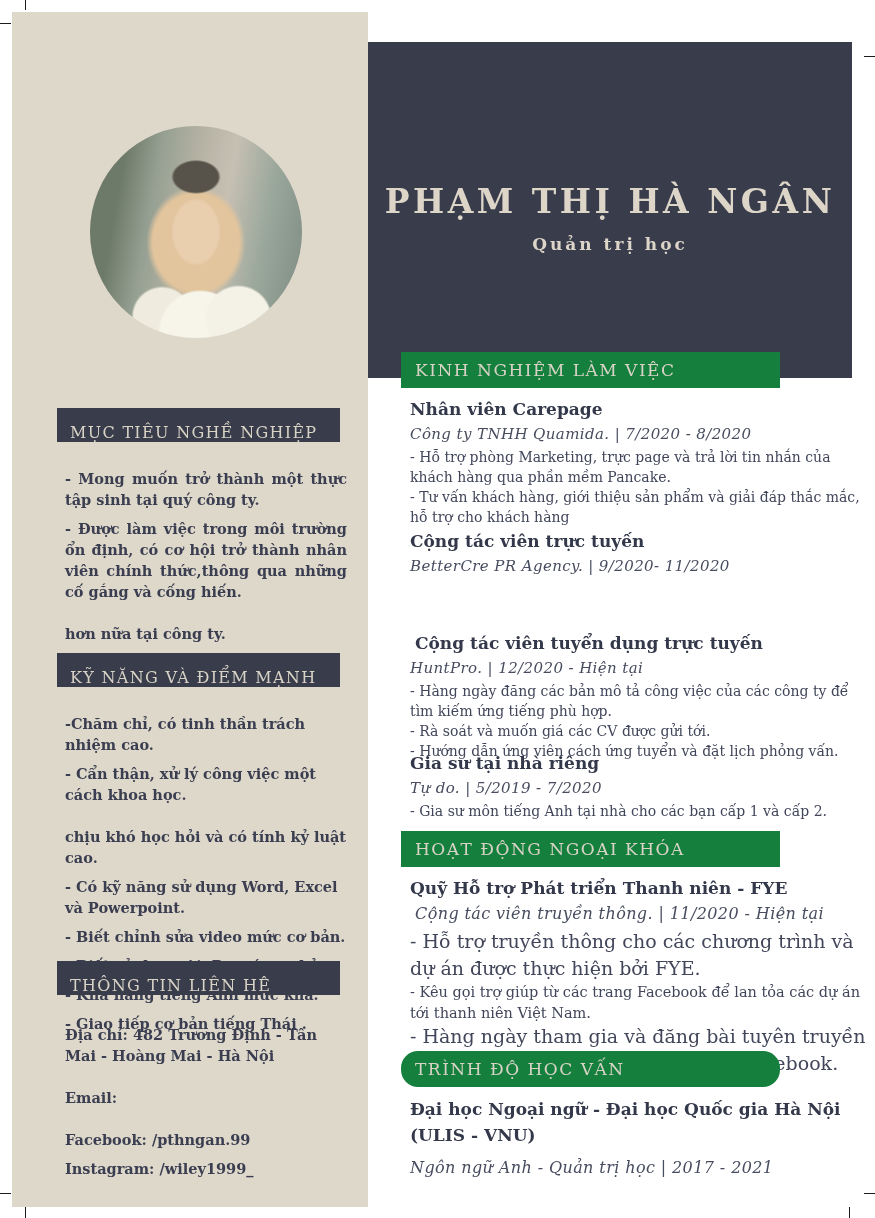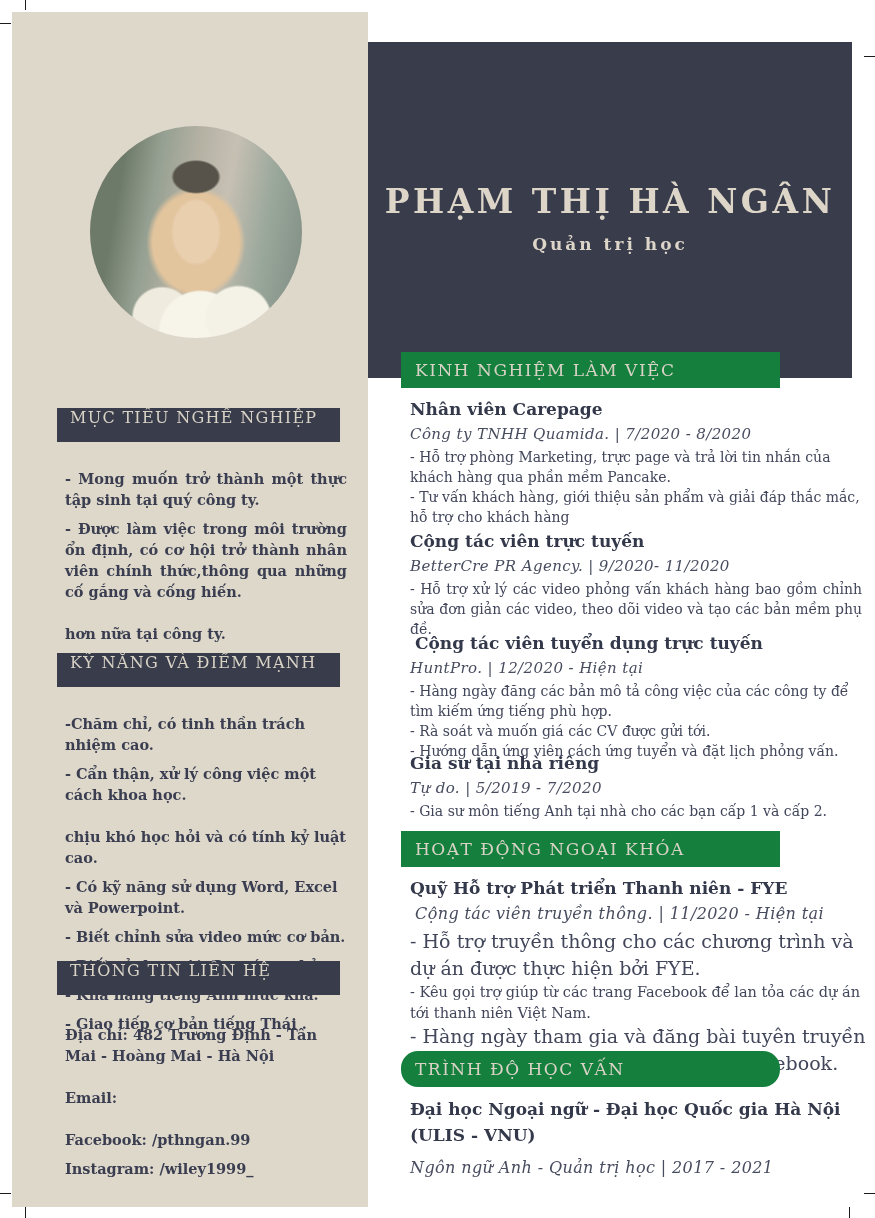--- a/index.html
+++ b/index.html
@@ -22,21 +22,21 @@
       radial-gradient(circle at 52% 97%, #f7f4ea 0 17%, rgba(247,244,234,0) 18%),
       radial-gradient(circle at 34% 90%, #efecdf 0 12%, rgba(239,236,223,0) 13%),
       radial-gradient(ellipse 13% 9% at 50% 24%, #57534b 0 80%, rgba(87,83,75,0) 90%),
       radial-gradient(ellipse 17% 23% at 50% 50%, #e9cfae 0 62%, rgba(233,207,174,0) 70%),
       radial-gradient(ellipse 30% 34% at 50% 55%, #e2c49d 0 68%, rgba(226,196,157,0) 78%),
       linear-gradient(100deg, #6e7a69 0 16%, #95a092 30%, #b4b1a3 45%, #c6c0b3 60%, #9aa79b 78%, #7d8a80 100%);
   }
   .sbar{
     position:absolute;left:45px;width:283px;height:34px;background:#383c4b;
     color:#d9d3c6;font-size:16px;letter-spacing:1.3px;
-    display:flex;align-items:flex-start;padding-left:13px;box-sizing:border-box;white-space:nowrap;
+    display:flex;align-items:flex-end;padding-left:13px;box-sizing:border-box;white-space:nowrap;
   }
   .sbody{
     position:absolute;left:45px;width:298px;font-size:14.5px;font-weight:bold;
     color:#3a3e50;line-height:1.45;
   }
   .sbody p{margin:8px;}
   .gap-top{margin-top:21px !important;}
   .just{text-align:justify;}
 
   
@@ -129,23 +129,20 @@
     <p class="emeta">Công ty TNHH Quamida. | 7/2020 - 8/2020</p>
     <div class="ebullets">
       <p>- Hỗ trợ phòng Marketing, trực page và trả lời tin nhắn của khách hàng qua phần mềm Pancake.</p>
       <p>- Tư vấn khách hàng, giới thiệu sản phẩm và giải đáp thắc mắc, hỗ trợ cho khách hàng</p>
     </div>
   </article>
 
   <article class="entry" style="top:531px;">
     <h3 class="etitle">Cộng tác viên trực tuyến</h3>
     <p class="emeta">BetterCre PR Agency. |  9/2020- 11/2020</p>
-    <div class="ebullets">
-      <p class="just">- Hỗ trợ xử lý các video phỏng vấn khách hàng bao gồm chỉnh sửa đơn giản các video, theo dõi video và tạo các bản mềm phụ đề.</p>
-    </div>
   </article>
 
   <article class="entry" style="top:633px;">
     <h3 class="etitle indent">Cộng tác viên tuyển dụng trực tuyến</h3>
     <p class="emeta">HuntPro. | 12/2020 - Hiện tại</p>
     <div class="ebullets">
       <p>- Hàng ngày đăng các bản mô tả công việc của các công ty để tìm kiếm ứng tiếng phù hợp.</p>
       <p>- Rà soát và muốn giá các CV được gửi tới.</p>
       <p>- Hướng dẫn ứng viên cách ứng tuyển và đặt lịch phỏng vấn.</p>
     </div>

